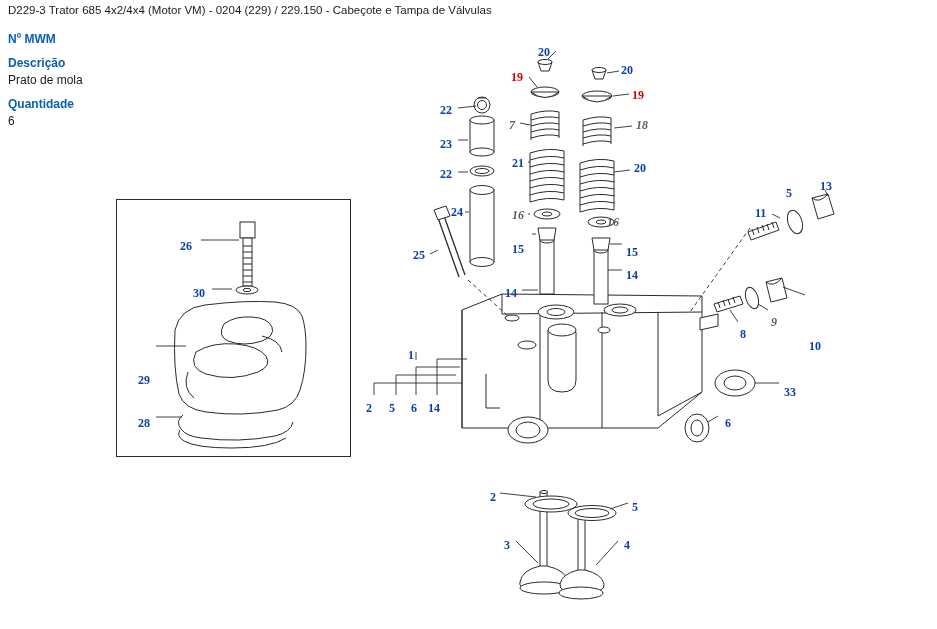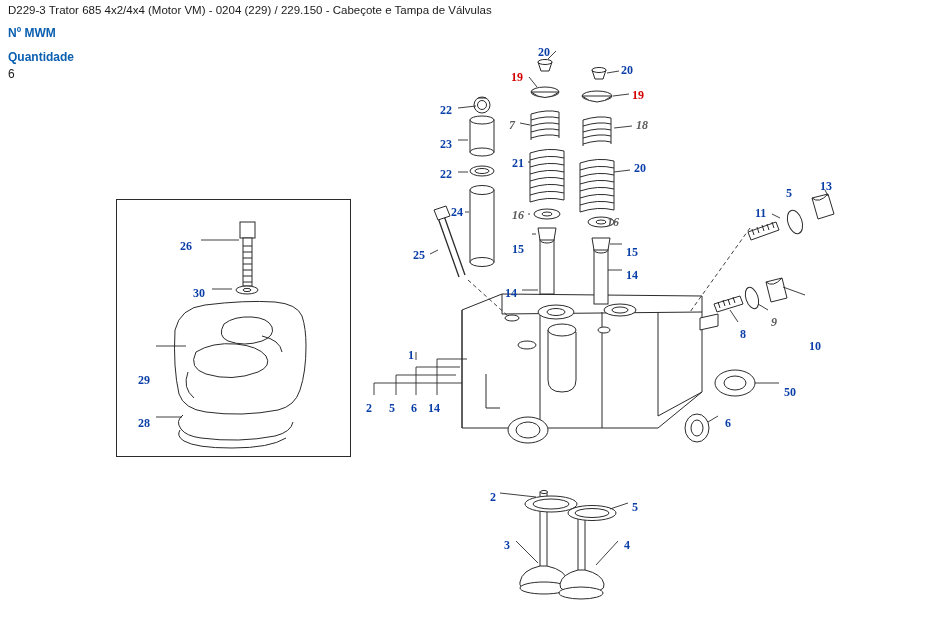--- a/index.html
+++ b/index.html
@@ -33,21 +33,21 @@
     left: 8px;
     top: 26px;
     width: 200px;
   }
   .info-label {
     color: #0b5fb0;
     font-weight: bold;
     font-size: 12px;
     margin-top: 10px;
   }
-  .info-label:first-child { margin-top: 0; }
+  .info-label:first-child { margin-top: 6px; }
   .info-value {
     color: #1a1a1a;
     font-size: 12px;
     margin-top: 3px;
   }
 
   
   .inset-box {
     position: absolute;
     left: 116px;
@@ -85,20 +85,22 @@
 </style>
 </head>
 <body>
 
 <div id="root">
 
   <div class="breadcrumb">D229-3 Trator 685 4x2/4x4 (Motor VM) - 0204 (229)  /  229.150 - Cabeçote e Tampa de Válvulas</div>
 
   <div class="info-panel">
     <div class="info-label">Nº MWM</div>
+    <div class="info-label">Descrição</div>
+    <div class="info-value">Prato de mola</div>
     <div class="info-label">Quantidade</div>
     <div class="info-value">6</div>
   </div>
 
   <div class="inset-box"></div>
 
   <svg class="diagram" viewBox="0 0 937 629">
     <defs>
       <style>
         .ln { stroke:#2b2b2b; stroke-width:1; fill:none; }
@@ -344,21 +346,21 @@
       <div class="lbl" style="left: 626px; top: 245px;">15</div>
       <div class="lbl" style="left: 413px; top: 248px;">25</div>
       <div class="lbl" style="left: 626px; top: 268px;">14</div>
       <div class="lbl" style="left: 193px; top: 286px;">30</div>
       <div class="lbl" style="left: 505px; top: 286px;">14</div>
       <div class="lbl" style="left: 809px; top: 301px; margin-top: 38px;">10</div>
       <div class="lbl italic" style="left: 771px; top: 315px;">9</div>
       <div class="lbl" style="left: 740px; top: 327px;">8</div>
       <div class="lbl" style="left: 408px; top: 348px;">1</div>
       <div class="lbl" style="left: 138px; top: 345px; margin-top: 28px;">29</div>
-      <div class="lbl" style="left: 784px; top: 385px;">50</div>
+      <div class="lbl" style="left: 784px; top: 385px;">33</div>
       <div class="lbl" style="left: 138px; top: 416px;">28</div>
       <div class="lbl" style="left: 366px; top: 401px;">2</div>
       <div class="lbl" style="left: 389px; top: 401px;">5</div>
       <div class="lbl" style="left: 411px; top: 401px;">6</div>
       <div class="lbl" style="left: 428px; top: 401px;">14</div>
       <div class="lbl" style="left: 725px; top: 416px;">6</div>
       <div class="lbl" style="left: 490px; top: 490px;">2</div>
       <div class="lbl" style="left: 632px; top: 500px;">5</div>
       <div class="lbl" style="left: 504px; top: 538px;">3</div>
       <div class="lbl" style="left: 624px; top: 538px;">4</div>

